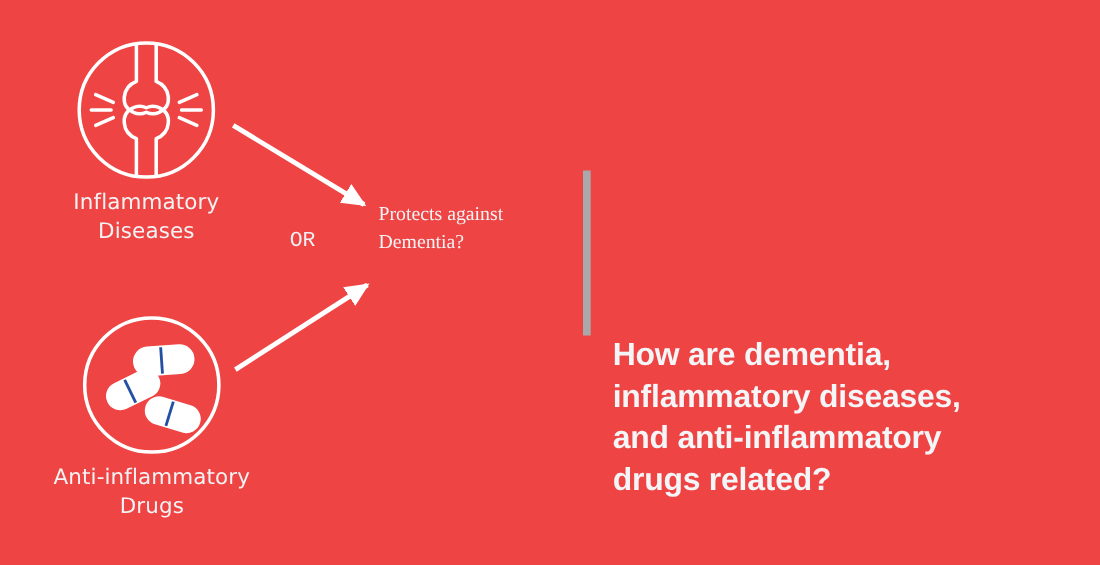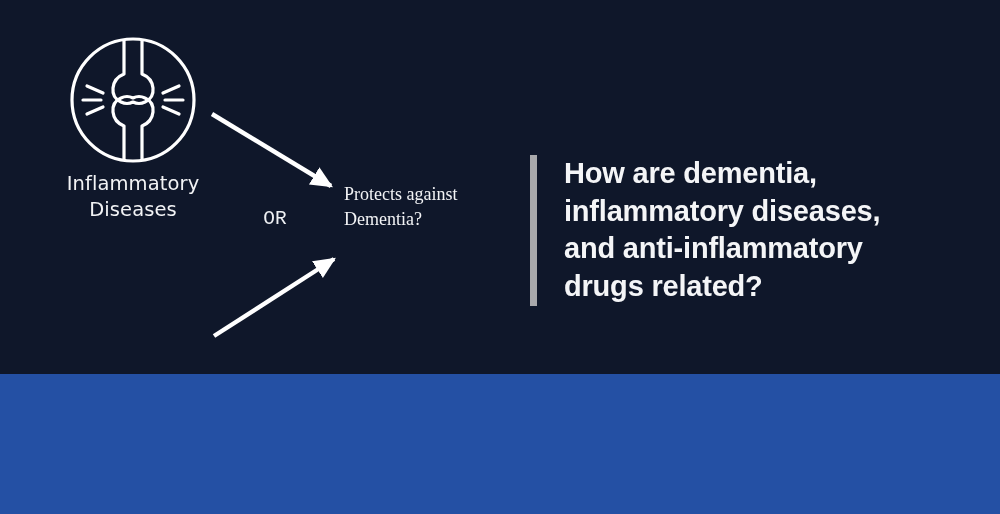--- a/index.html
+++ b/index.html
@@ -10,22 +10,22 @@
   body {
     width: 1000px;
     height: 514px;
     overflow: hidden;
     font-family: "Liberation Sans", sans-serif;
     background: #2450a4;
   }
   #slide {
     position: relative;
     width: 1000px;
-    height: 374px;
-    background: #0f172a;
+    height: 514px;
+    background: #ef4444;
     overflow: hidden;
   }
 
   
   #diagram-panel {
     position: absolute;
     left: 0;
     top: 0;
     width: 530px;
     height: 514px;
@@ -102,20 +102,21 @@
     width: 470px;
     height: 514px;
   }
 
   #headline-block {
     position: absolute;
     left: 0px;
     top: 155px;
     display: flex;
     align-items: stretch;
+    flex-direction: column;
   }
   #headline-accent-bar {
     width: 7px;
     min-height: 150px;
     background: #a9a9ac;
     flex: none;
   }
   #headline-text {
     margin-left: 27px;
     color: #f4f5f7;
@@ -161,20 +162,42 @@
         <line x1="18" y1="78" x2="34" y2="71" stroke="#ffffff" stroke-width="3.2" stroke-linecap="round"></line>
 
         <line x1="110" y1="50" x2="94" y2="57" stroke="#ffffff" stroke-width="3.2" stroke-linecap="round"></line>
         <line x1="114" y1="64" x2="96" y2="64" stroke="#ffffff" stroke-width="3.2" stroke-linecap="round"></line>
         <line x1="110" y1="78" x2="94" y2="71" stroke="#ffffff" stroke-width="3.2" stroke-linecap="round"></line>
       </svg>
       <div class="node-label">Inflammatory
 Diseases</div>
     </div>
 
+    <div class="icon-node" id="node-drugs">
+      <svg class="icon-circle" viewBox="0 0 128 128">
+        <circle cx="64" cy="64" r="61" fill="none" stroke="#ffffff" stroke-width="3.2"></circle>
+
+        <g transform="translate(46,30) rotate(-4)">
+          <rect x="0" y="0" width="56" height="27" rx="13.5" ry="13.5" fill="#ffffff"></rect>
+          <line x1="26" y1="1.5" x2="26" y2="25.5" stroke="#2450a4" stroke-width="2.6"></line>
+        </g>
+
+        <g transform="translate(18,68) rotate(-26)">
+          <rect x="0" y="0" width="52" height="26" rx="13" ry="13" fill="#ffffff"></rect>
+          <line x1="23" y1="1.5" x2="23" y2="24.5" stroke="#2450a4" stroke-width="2.6"></line>
+        </g>
+
+        <g transform="translate(62,71) rotate(17)">
+          <rect x="0" y="0" width="52" height="26" rx="13" ry="13" fill="#ffffff"></rect>
+          <line x1="23" y1="1.5" x2="23" y2="24.5" stroke="#2450a4" stroke-width="2.6"></line>
+        </g>
+      </svg>
+      <div class="node-label">Anti-inflammatory
+Drugs</div>
+    </div>
 
     <svg id="arrows-layer" viewBox="0 0 530 514">
       <defs>
         <marker id="arrowhead" viewBox="0 0 10 10" refX="8.6" refY="5" markerWidth="5.2" markerHeight="5.2" orient="auto-start-reverse">
           <path d="M 0 0.6 L 9.6 5 L 0 9.4 z" fill="#ffffff"></path>
         </marker>
       </defs>
       <line x1="212" y1="114" x2="331" y2="186" stroke="#ffffff" stroke-width="4.4" marker-end="url(#arrowhead)"></line>
       <line x1="214" y1="336" x2="334" y2="259" stroke="#ffffff" stroke-width="4.4" marker-end="url(#arrowhead)"></line>
     </svg>

